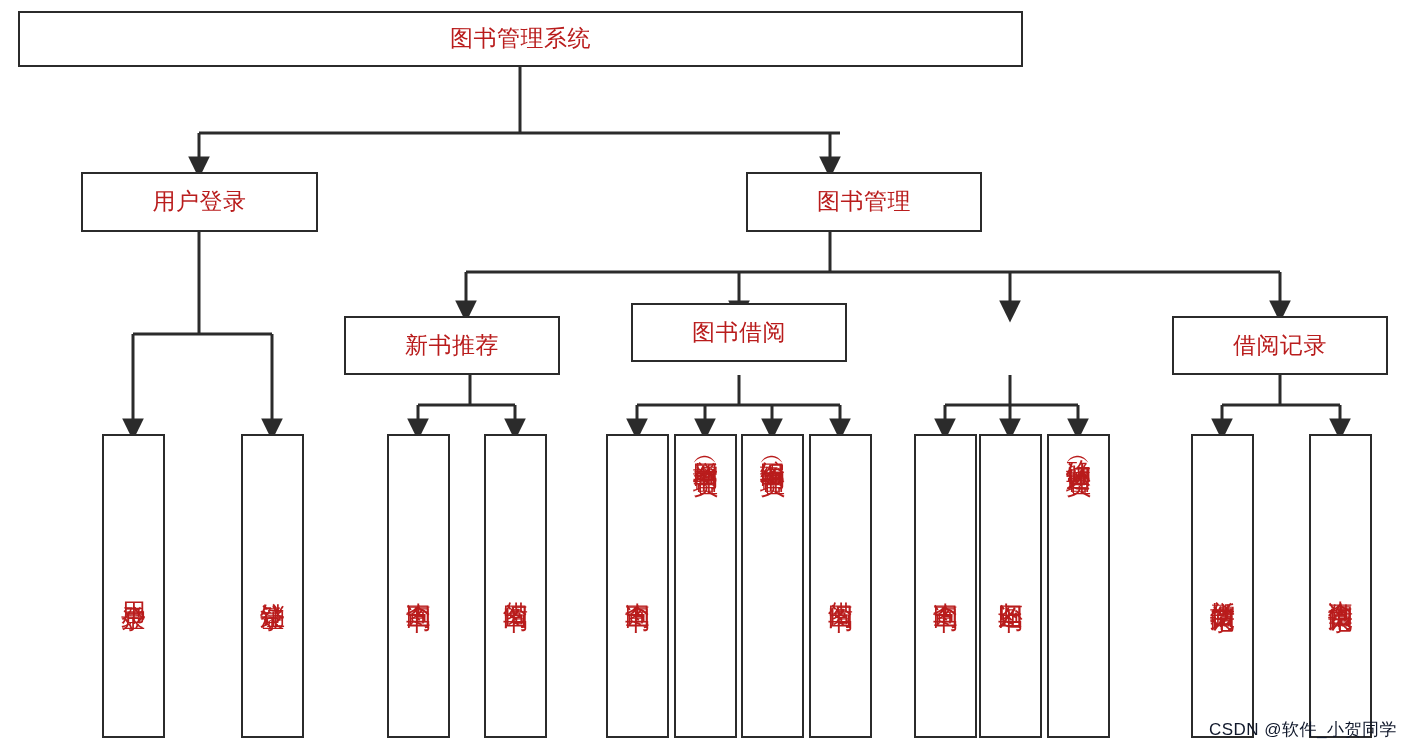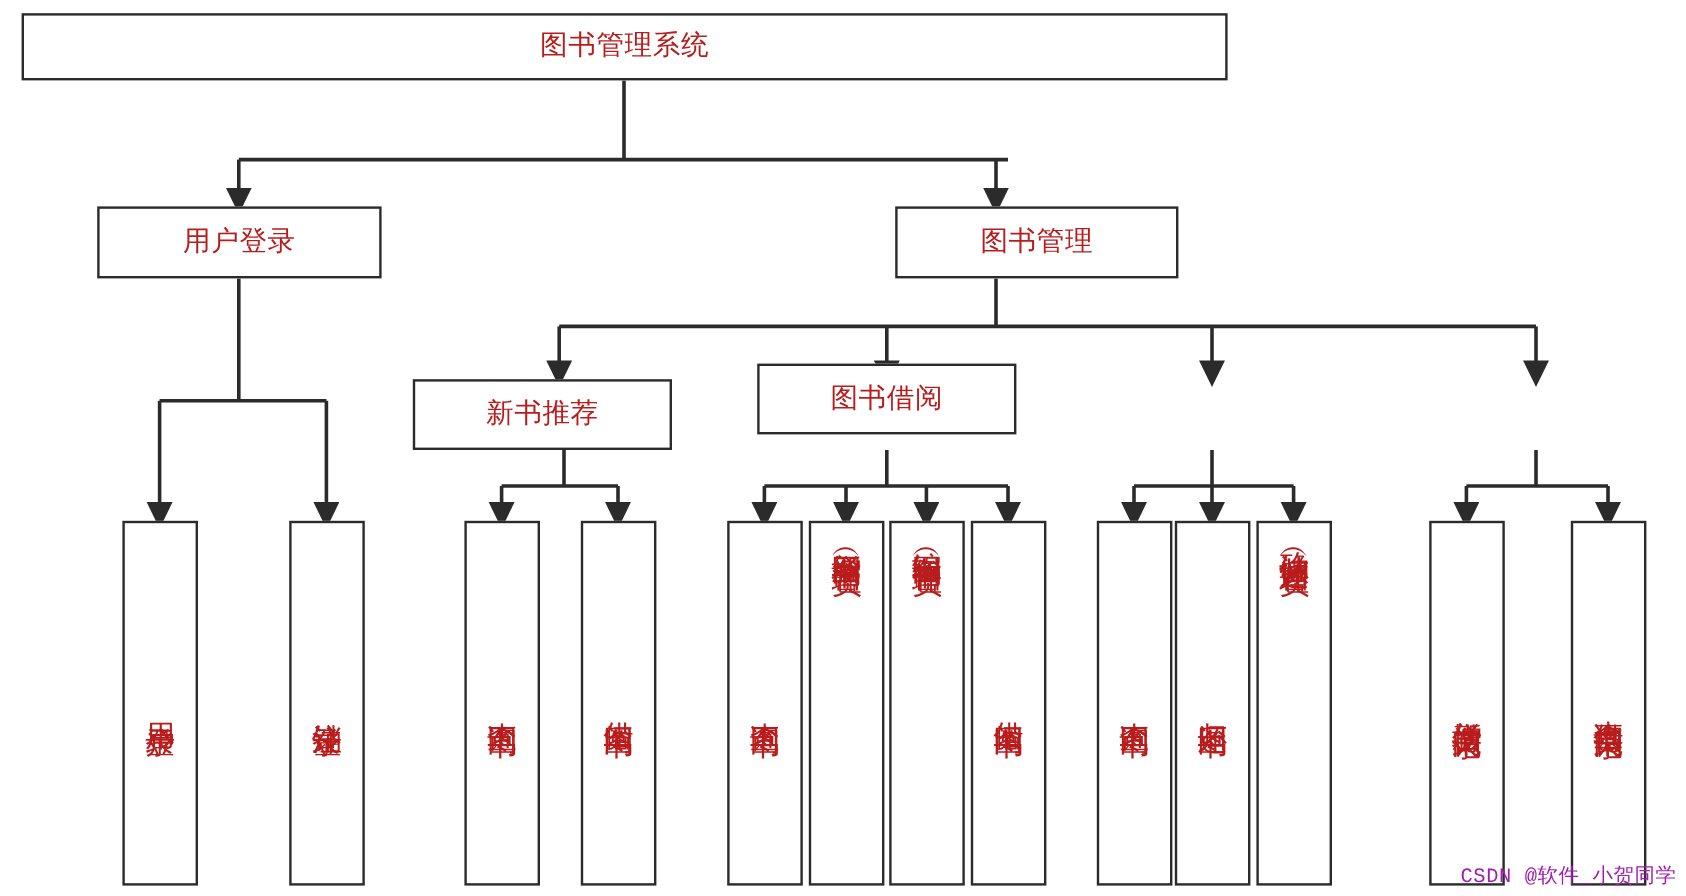--- a/index.html
+++ b/index.html
@@ -69,25 +69,25 @@
   }
   .node.vertical.top-text {
     align-items: flex-start;
     padding-top: 4px;
   }
   #watermark {
     position: absolute;
     right: 8px;
     bottom: 6px;
     font-size: 17px;
-    color: #a21caf;
+    color: #0f172a;
     letter-spacing: 0.5px;
     z-index: 5;
     white-space: nowrap;
-    font-family: Liberation Mono, monospace;
+    font-family: Liberation Sans, sans-serif;
     text-align: center;
   }
 </style>
 </head>
 <body>
 
 <div id="diagram-root">
 
   <svg id="edge-layer" viewBox="0 0 1405 747" width="1405" height="747" xmlns="http://www.w3.org/2000/svg">
     <defs>
@@ -153,20 +153,23 @@
 
   <div class="node horizontal" style="left:344px; top:316px; width:216px; height:59px;">
     <span class="node-label">新书推荐</span>
   </div>
 
   <div class="node horizontal" style="left:631px; top:303px; width:216px; height:59px;">
     <span class="node-label">图书借阅</span>
   </div>
 
 
+  <div class="node horizontal" style="left:1172px; top:316px; width:216px; height:59px;">
+    <span class="node-label">借阅记录</span>
+  </div>
 
   <div class="node vertical center-text" style="left:102px; top:434px; width:63px; height:304px;">
     <span class="node-label">用户登录</span>
   </div>
 
   <div class="node vertical center-text" style="left:241px; top:434px; width:63px; height:304px;">
     <span class="node-label">注销登录</span>
   </div>
 
   <div class="node vertical center-text" style="left:387px; top:434px; width:63px; height:304px;">

